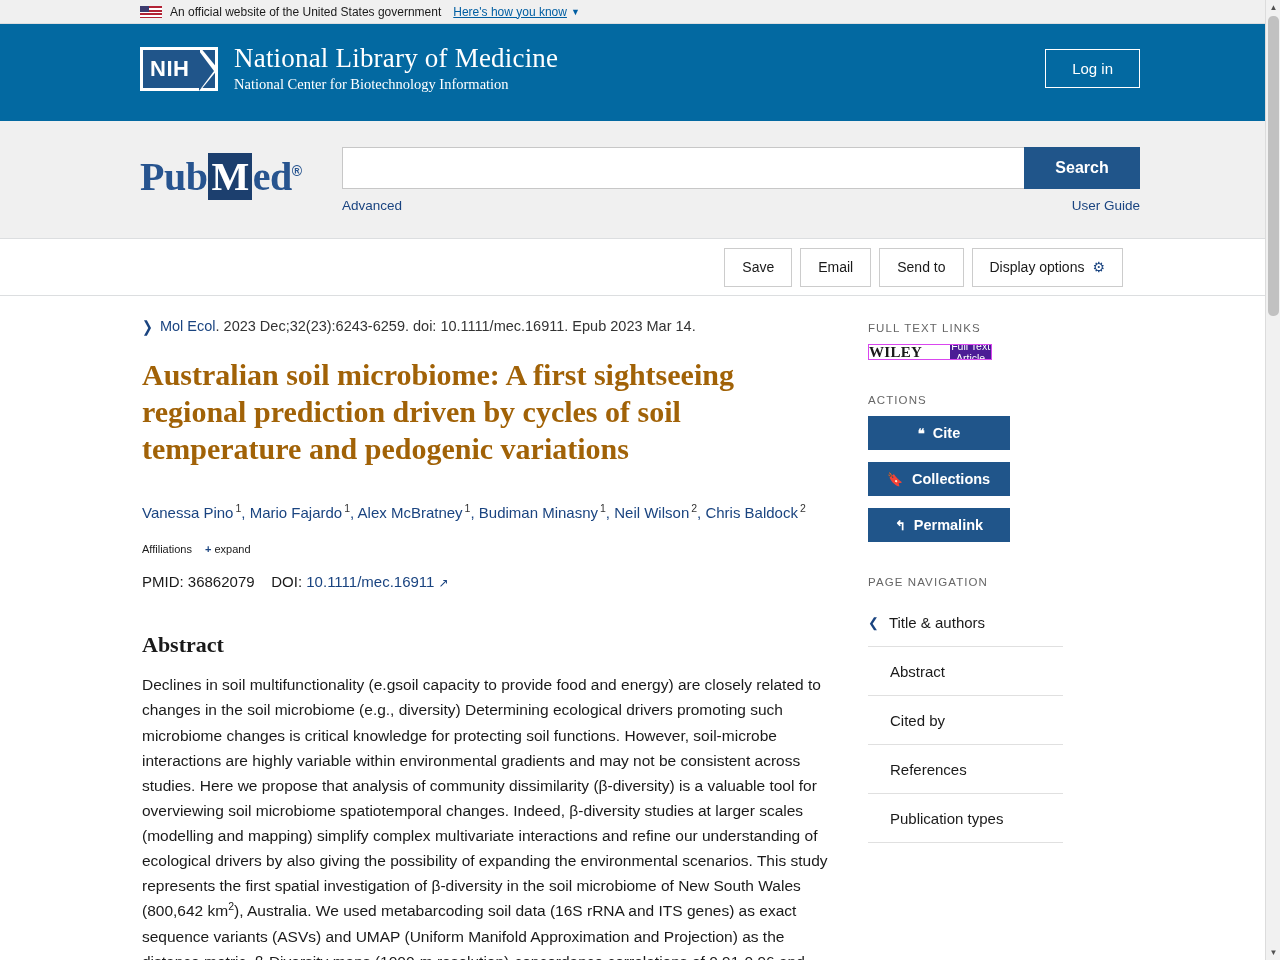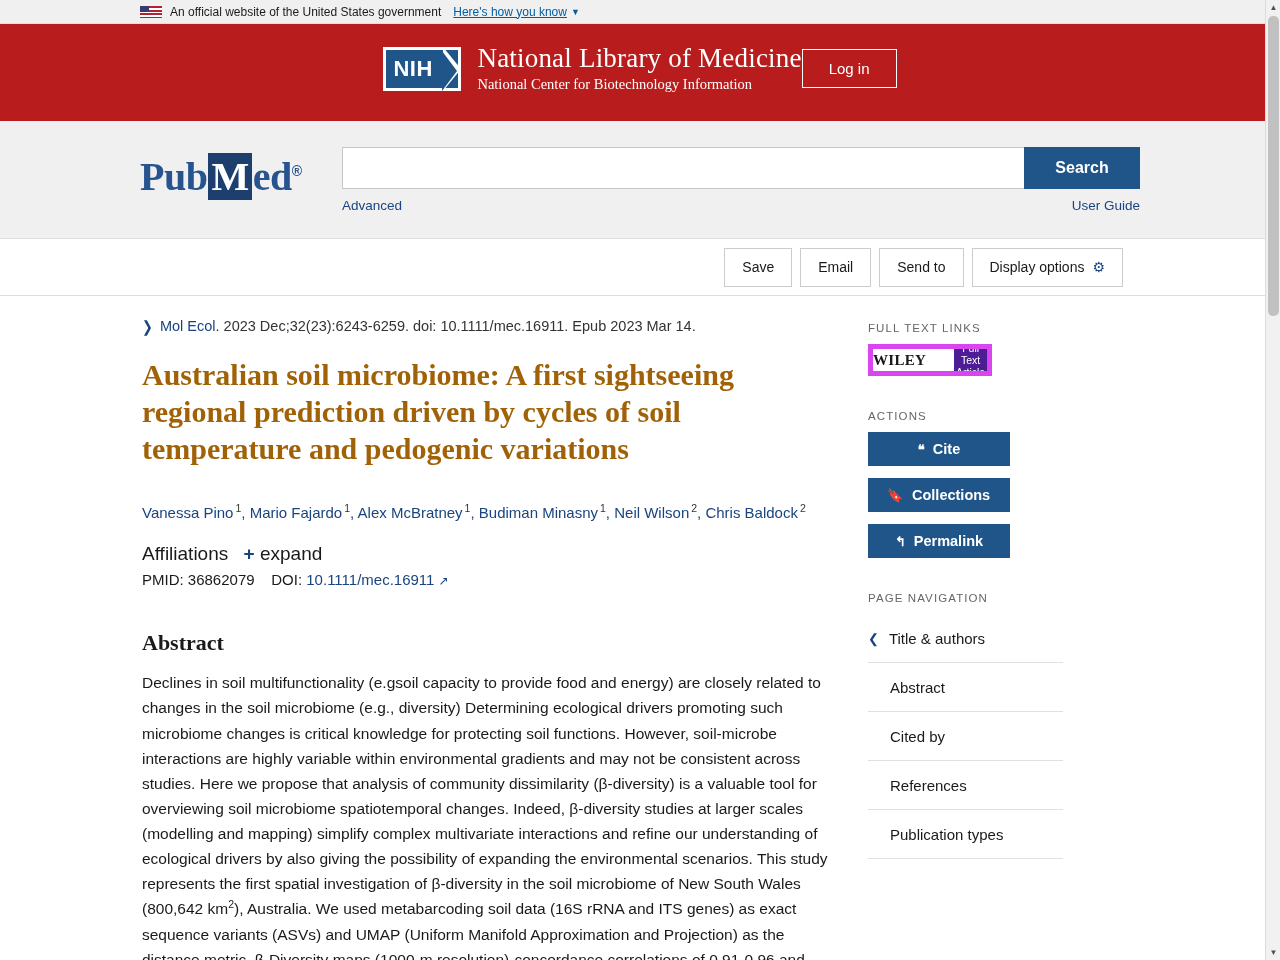--- a/index.html
+++ b/index.html
@@ -57,25 +57,25 @@
   .gov-caret {
     display: inline-block;
     margin-left: 4px;
     font-size: 9px;
     color: #005ea2;
   }
 
   
   .nih-header {
     height: 97px;
-    background: #b91c1c;
+    background: #0369a1;
     display: flex;
     align-items: center;
     padding: 0 140px 8px 140px;
-    justify-content: center;
+    justify-content: space-between;
   }
   .nih-left { display: flex; align-items: center; }
   .nih-logo-mark {
     width: 78px; height: 44px;
     border: 3px solid #fff;
     position: relative;
     margin-right: 16px;
     display: flex; align-items: center;
     background: #20558a;
   }
@@ -259,23 +259,23 @@
   }
   .authors {
     font-size: 15px;
     line-height: 1.65;
     color: #1a4480;
     margin-bottom: 18px;
   }
   .authors a { color: #1a4480; text-decoration: none; cursor: pointer; }
   .authors sup { font-size: 10.5px; color: #333; margin-left: 2px; }
   .affil {
-    font-size: 19px;
-    color: #1a1a1a;
-    margin-bottom: 6px;
+    font-size: 11px;
+    color: #1a1a1a;
+    margin-bottom: 18px;
   }
   .affil .expand {
     color: #1a1a1a;
     margin-left: 10px;
     cursor: pointer;
   }
   .affil .plus { color: #1a4480; font-weight: bold; }
   .ids {
     font-size: 15px;
     color: #1a1a1a;
@@ -308,22 +308,22 @@
   .side-h {
     font-size: 11.5px;
     letter-spacing: 1.1px;
     color: #666;
     text-transform: uppercase;
     margin-bottom: 10px;
   }
   .wiley-badge {
     display: flex;
     width: 124px;
-    height: 32px;
-    border: 5px solid #d946ef;
+    height: 16px;
+    border: 1px solid #d946ef;
     overflow: hidden;
     cursor: pointer;
     margin-bottom: 34px;
     gap: 28px;
   }
   .wiley-left {
     flex: 1;
     background: #fff;
     color: #1a1a1a;
     font-family: "Liberation Serif", serif;

